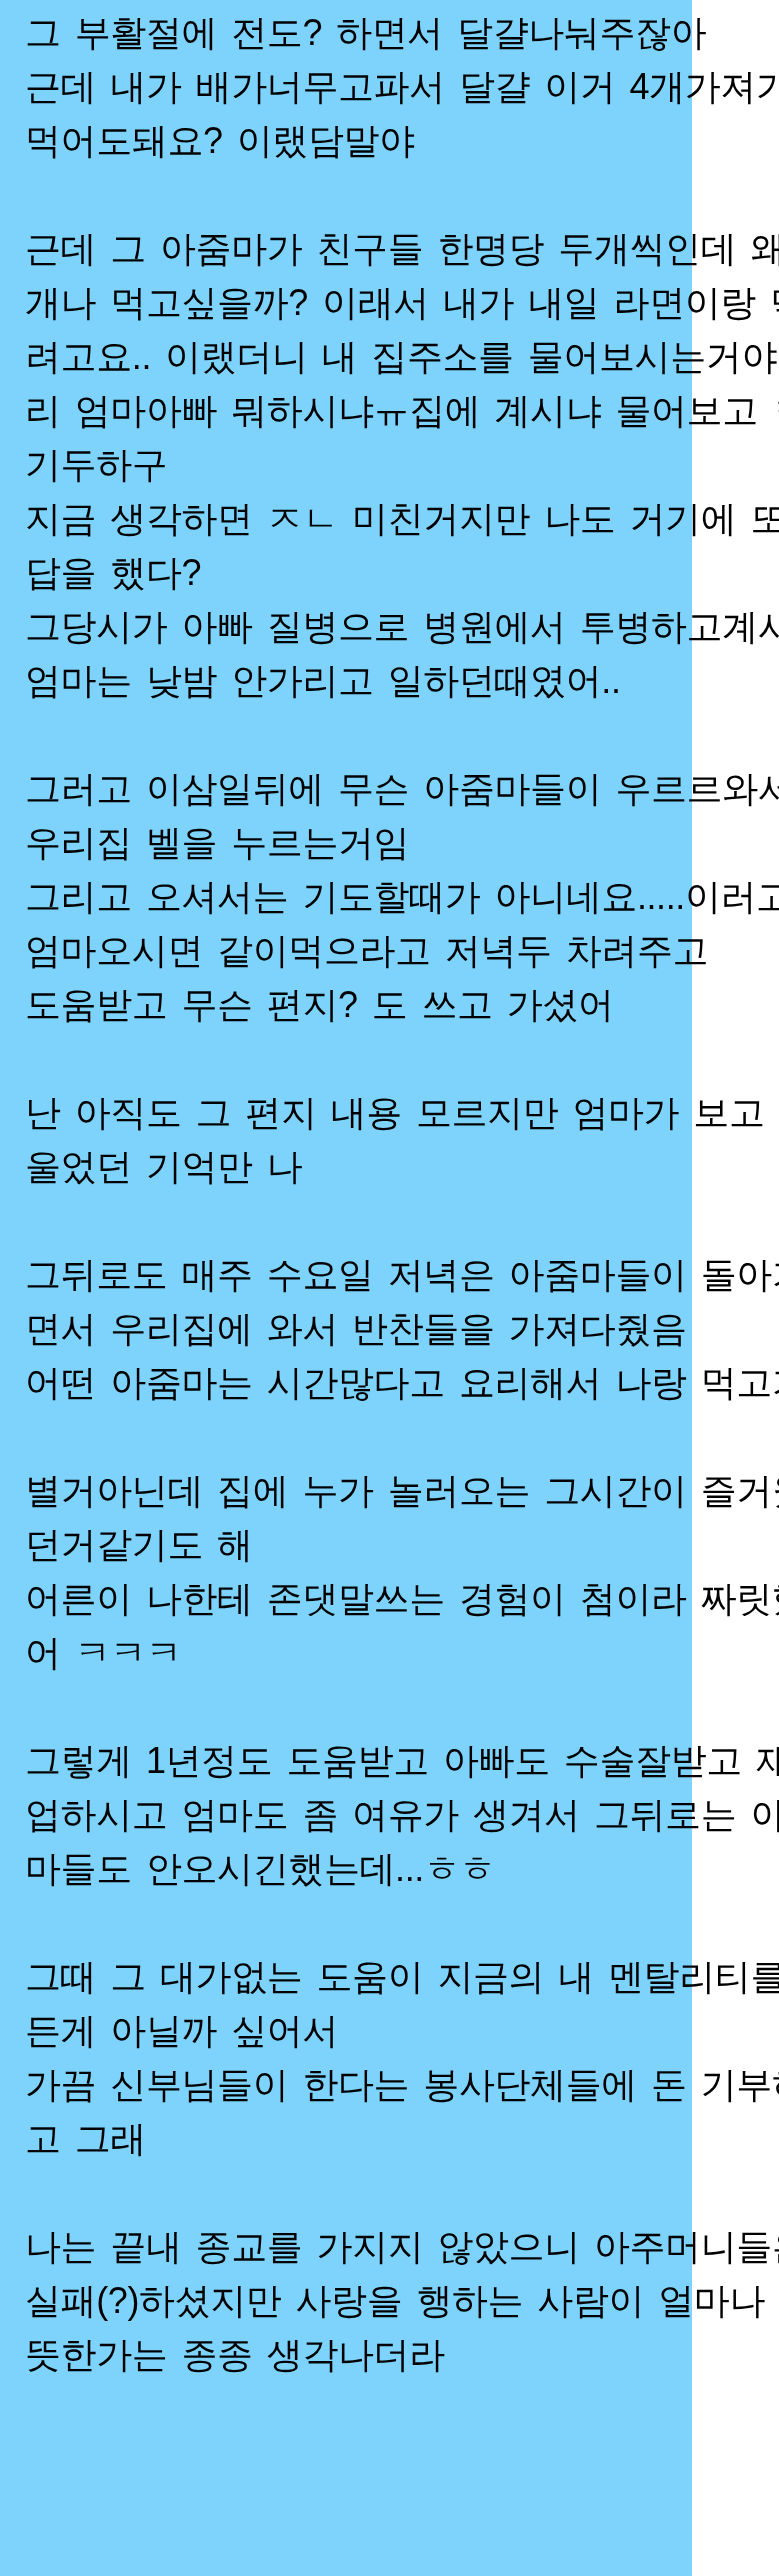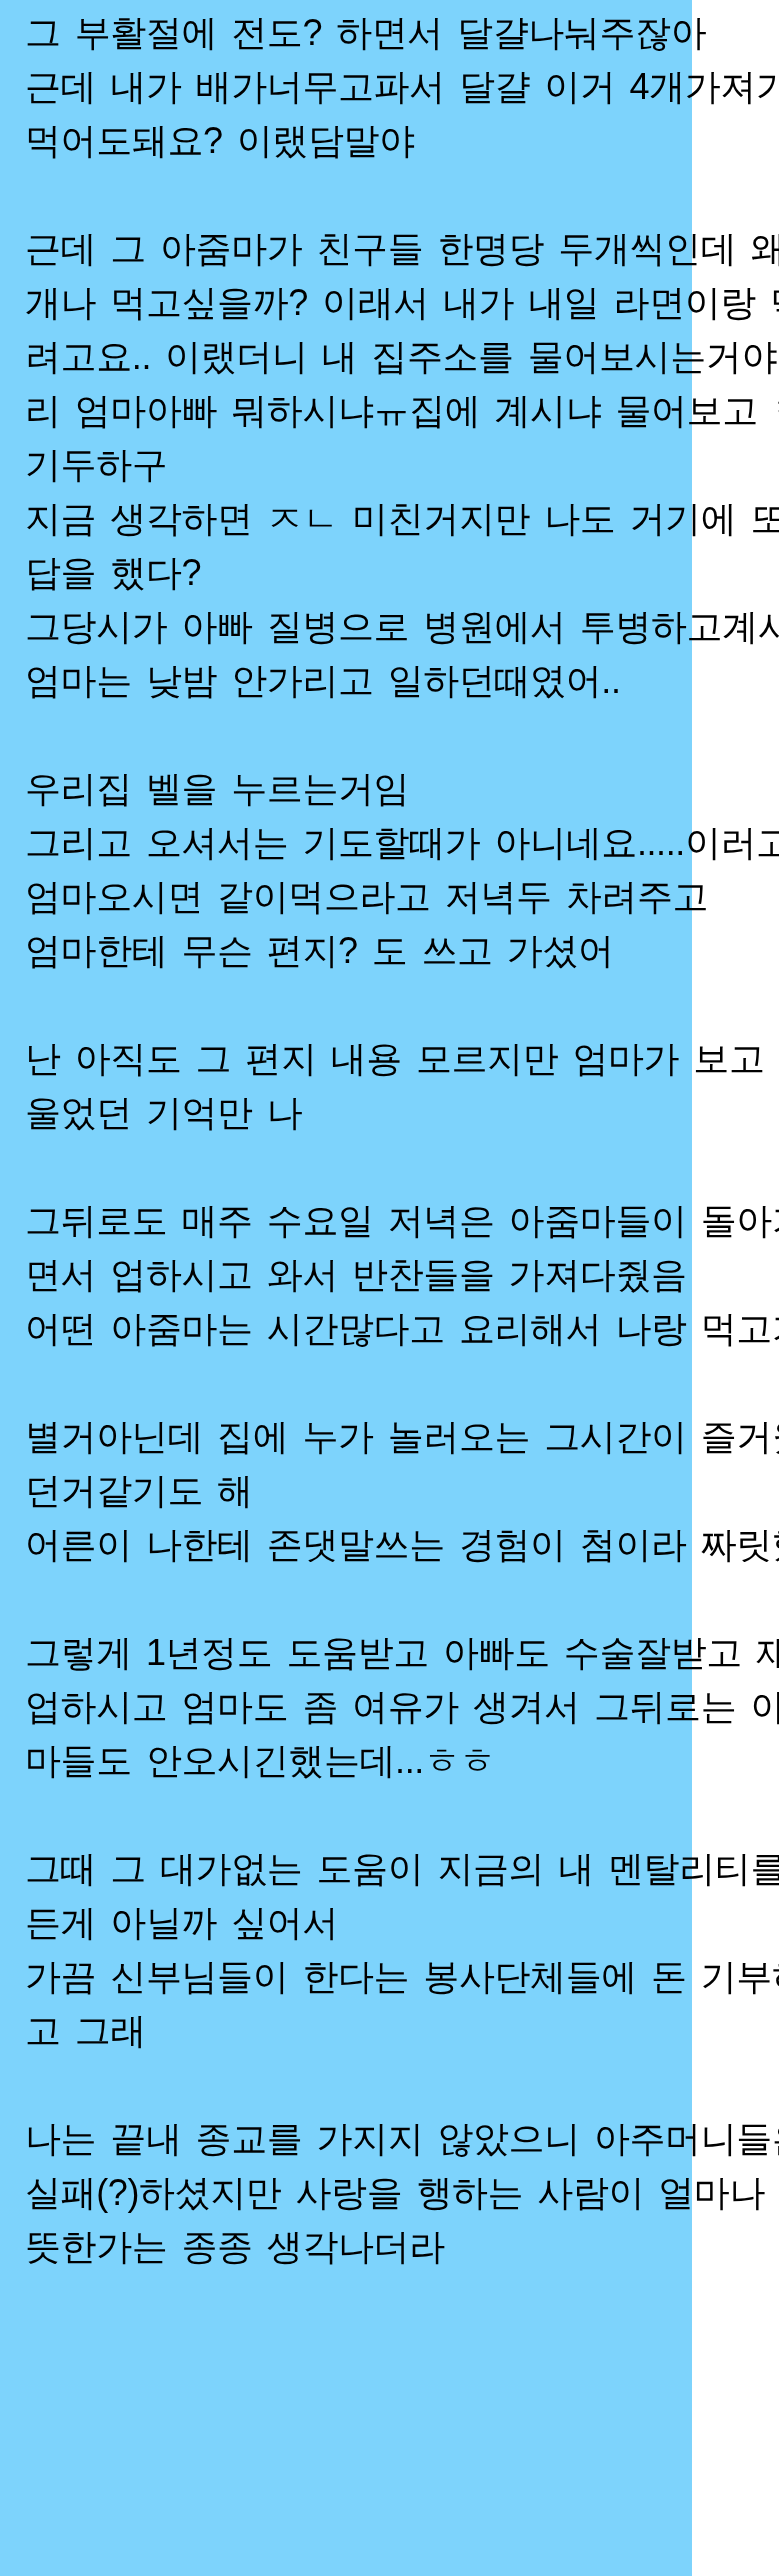--- a/index.html
+++ b/index.html
@@ -52,41 +52,43 @@
     <div class="line">려고요.. 이랬더니 내 집주소를 물어보시는거야 우</div>
     <div class="line">리 엄마아빠 뭐하시냐ㅠ집에 계시냐 물어보고 ㅋ</div>
     <div class="line">기두하구</div>
     <div class="line">지금 생각하면 ㅈㄴ 미친거지만 나도 거기에 또 대</div>
     <div class="line">답을 했다?</div>
     <div class="line">그당시가 아빠 질병으로 병원에서 투병하고계시고</div>
     <div class="line">엄마는 낮밤 안가리고 일하던때였어..</div>
   </div>
 
   <div class="paragraph">
+    <div class="line">그러고 이삼일뒤에 무슨 아줌마들이 우르르와서</div>
     <div class="line">우리집 벨을 누르는거임</div>
     <div class="line">그리고 오셔서는 기도할때가 아니네요.....이러고</div>
     <div class="line">엄마오시면 같이먹으라고 저녁두 차려주고</div>
-    <div class="line">엄마한테 무슨 편지? 도 쓰고 가셨어</div>
+    <div class="line">도움받고 무슨 편지? 도 쓰고 가셨어</div>
   </div>
 
   <div class="paragraph">
     <div class="line">난 아직도 그 편지 내용 모르지만 엄마가 보고 많이</div>
     <div class="line">울었던 기억만 나</div>
   </div>
 
   <div class="paragraph">
     <div class="line">그뒤로도 매주 수요일 저녁은 아줌마들이 돌아가</div>
-    <div class="line">면서 업하시고 와서 반찬들을 가져다줬음</div>
+    <div class="line">면서 우리집에 와서 반찬들을 가져다줬음</div>
     <div class="line">어떤 아줌마는 시간많다고 요리해서 나랑 먹고가</div>
   </div>
 
   <div class="paragraph">
     <div class="line">별거아닌데 집에 누가 놀러오는 그시간이 즐거웠</div>
     <div class="line">던거같기도 해</div>
     <div class="line">어른이 나한테 존댓말쓰는 경험이 첨이라 짜릿했</div>
+    <div class="line">어 ㅋㅋㅋ</div>
   </div>
 
   <div class="paragraph">
     <div class="line">그렇게 1년정도 도움받고 아빠도 수술잘받고 재취</div>
     <div class="line">업하시고 엄마도 좀 여유가 생겨서 그뒤로는 아줌</div>
     <div class="line">마들도 안오시긴했는데...ㅎㅎ</div>
   </div>
 
   <div class="paragraph">
     <div class="line">그때 그 대가없는 도움이 지금의 내 멘탈리티를 만</div>

